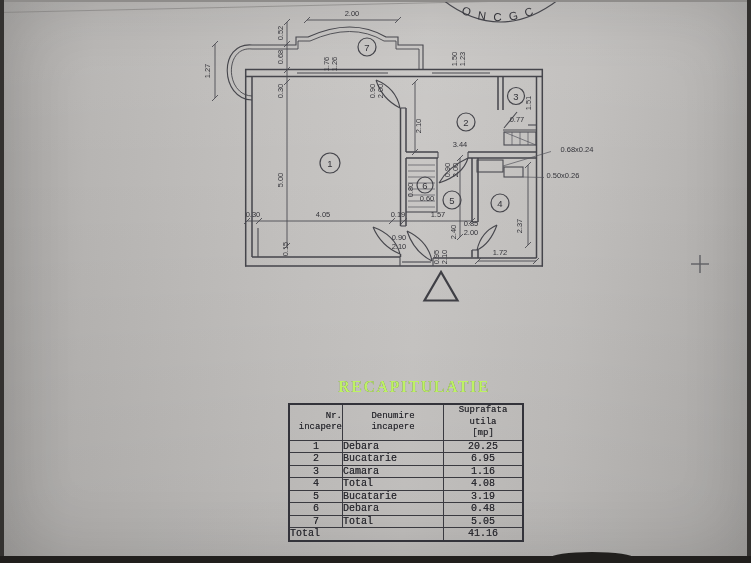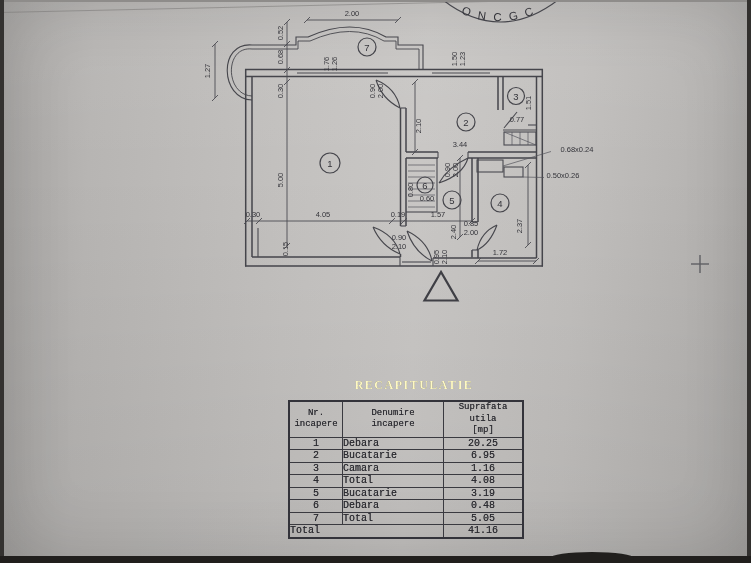--- a/index.html
+++ b/index.html
@@ -29,31 +29,31 @@
   .dim{font-size:7.5px;text-anchor:middle;}
   .rn{font-size:9.5px;text-anchor:middle;}
   .stamp-t{font-size:11.5px;letter-spacing:8px;fill:#4e4e54;}
 
   .watermark{position:absolute;left:260px;top:258px;white-space:nowrap;
     font-size:20px;letter-spacing:1px;color:rgba(252,252,250,.5);pointer-events:none;}
 
   .recap{position:absolute;left:288px;top:378px;width:260px;color:#2b2b31;
     text-shadow:0 0 .4px rgba(40,40,46,.75);}
   .recap-title{width:240px;margin-left:6px;text-align:center;
-    font-family:"Liberation Serif",serif;font-weight:700;font-size:12px;letter-spacing:1.5px;color:#fef9c3;}
+    font-family:"Liberation Serif",serif;font-weight:700;font-size:16px;letter-spacing:1.5px;color:#bef264;}
   table.recap-table{border-collapse:collapse;margin-top:7px;
     font-family:"Liberation Mono",monospace;font-size:10px;color:#2b2b31;}
   table.recap-table th,table.recap-table td{border:1px solid #3a3a40;padding:0;line-height:11.5px;}
   table.recap-table{border:2px solid #33333a;}
   th{font-weight:400;font-size:9px;text-align:center;height:22px;}
   th span{display:block;}
   td{height:11px;text-align:center;white-space:nowrap;}
   td.nm{text-align:left;padding-left:8px;}
   td.lbl{text-align:left;padding-left:5px;}
-  .c1{width:52px;} .c2{width:100px;} .c3{width:78px;}
+  .c1{width:52px;text-align:right;} .c2{width:100px;} .c3{width:78px;}
 </style>
 </head>
 <body>
 
 <div class="scene">
   <div class="paper"></div>
   <div class="paper-edge"></div>
 
   <svg class="plan-svg" width="751" height="340" viewBox="0 0 751 340">
 

